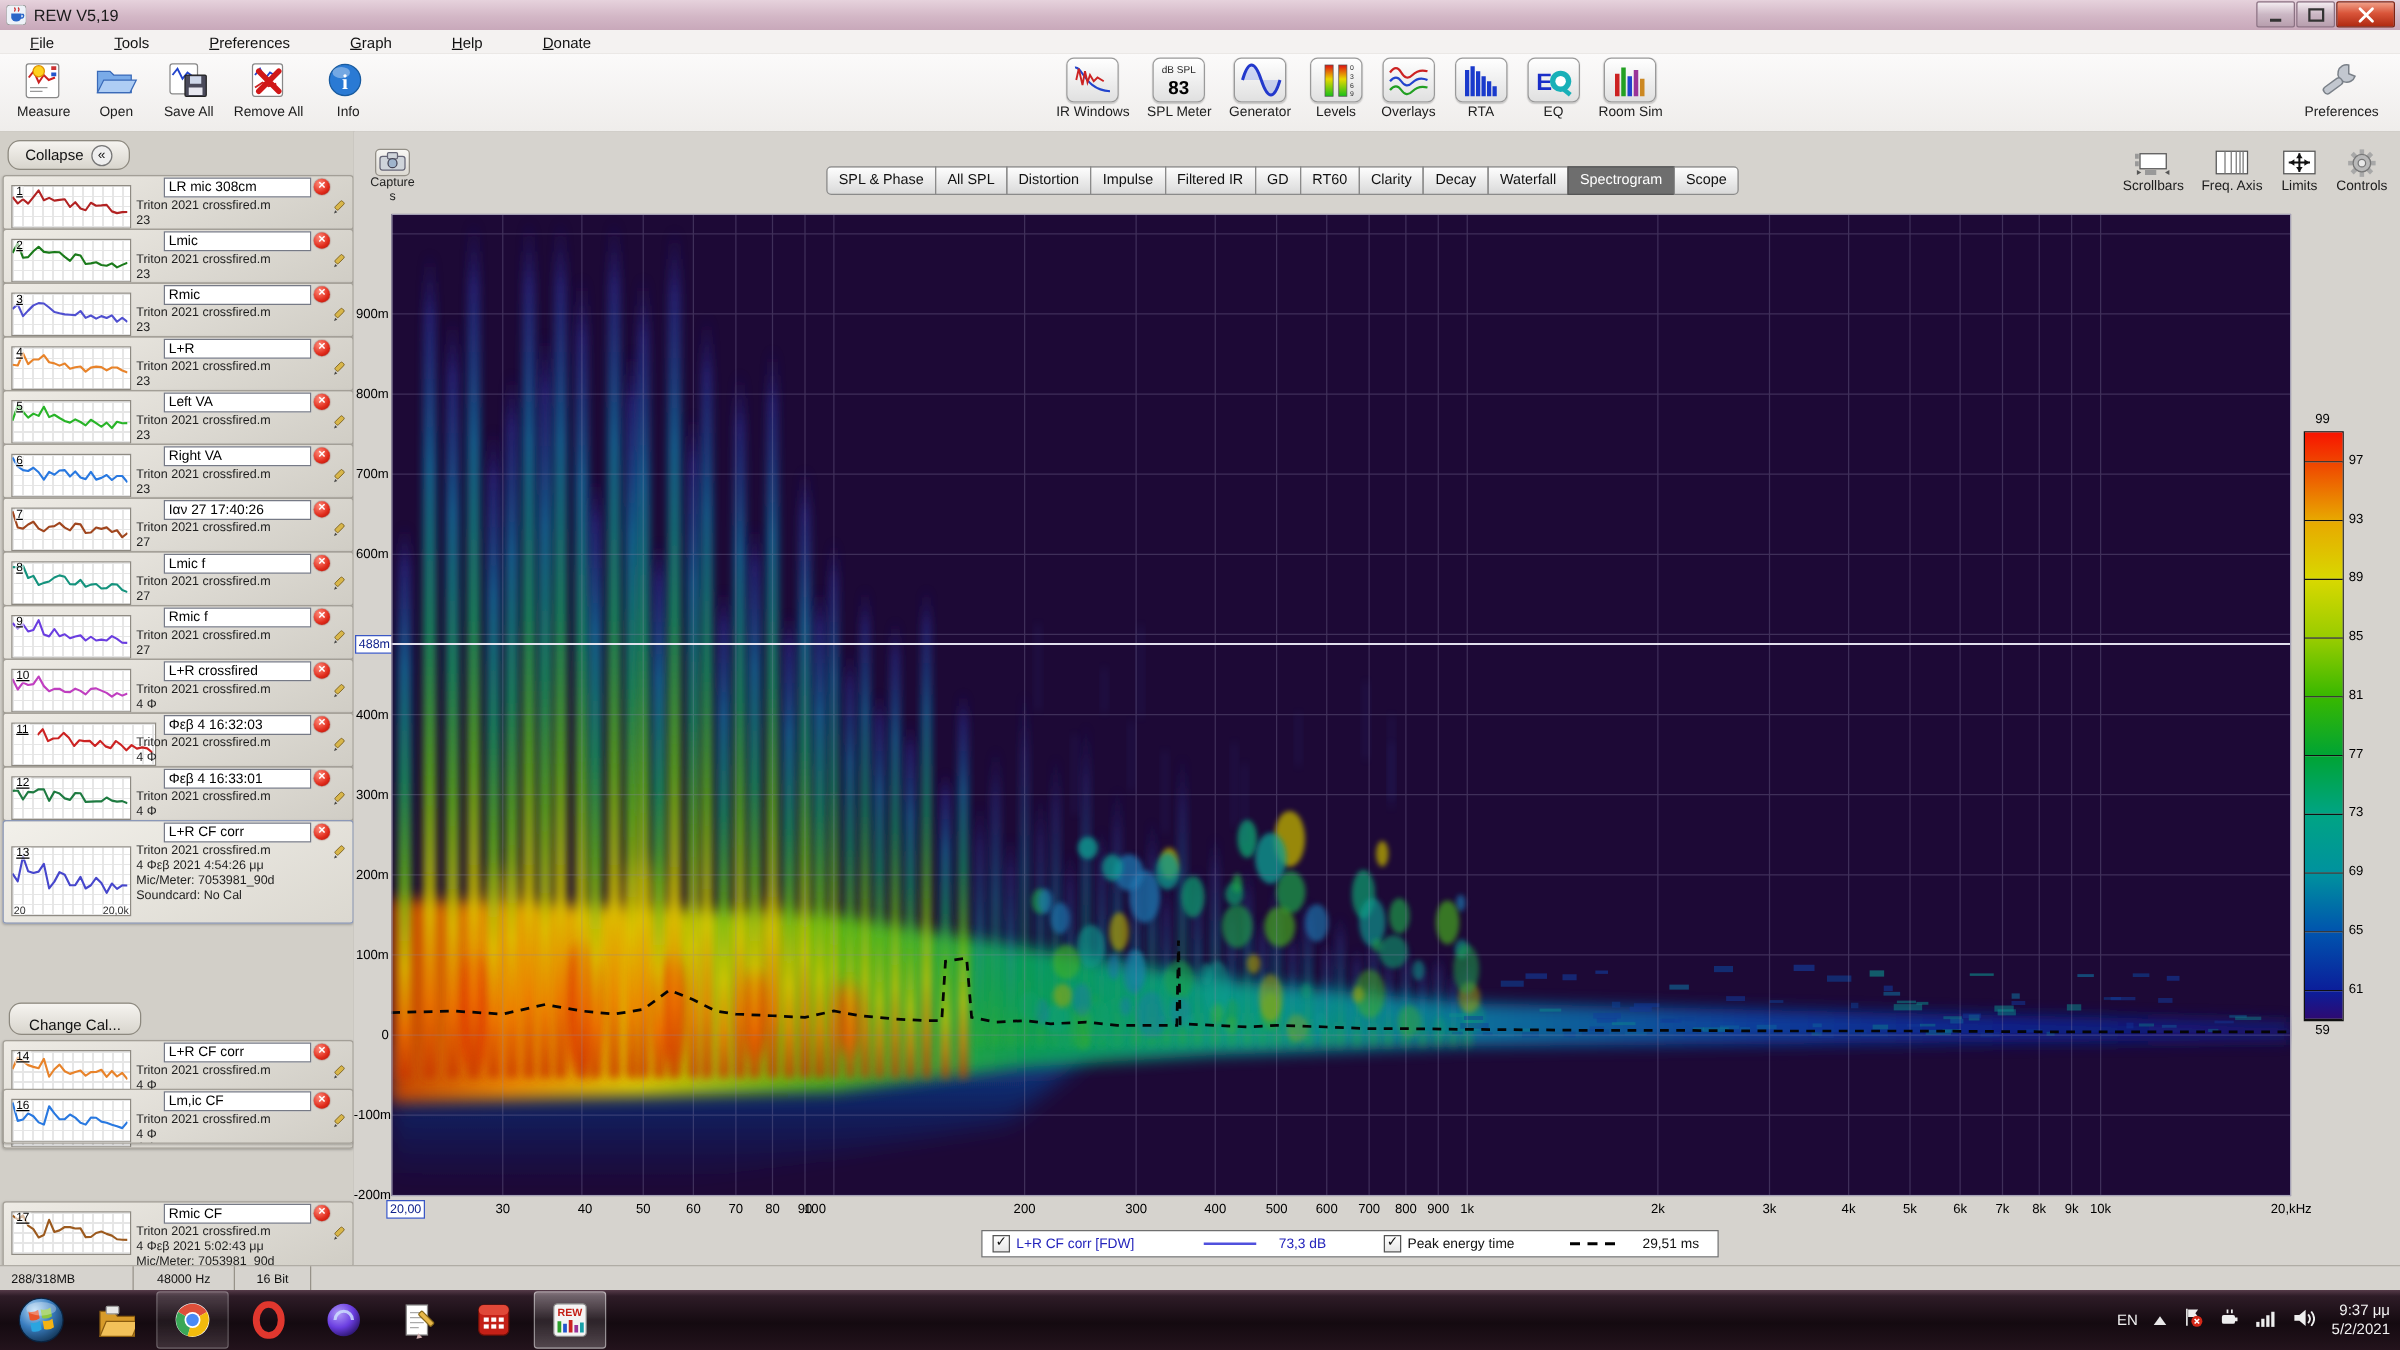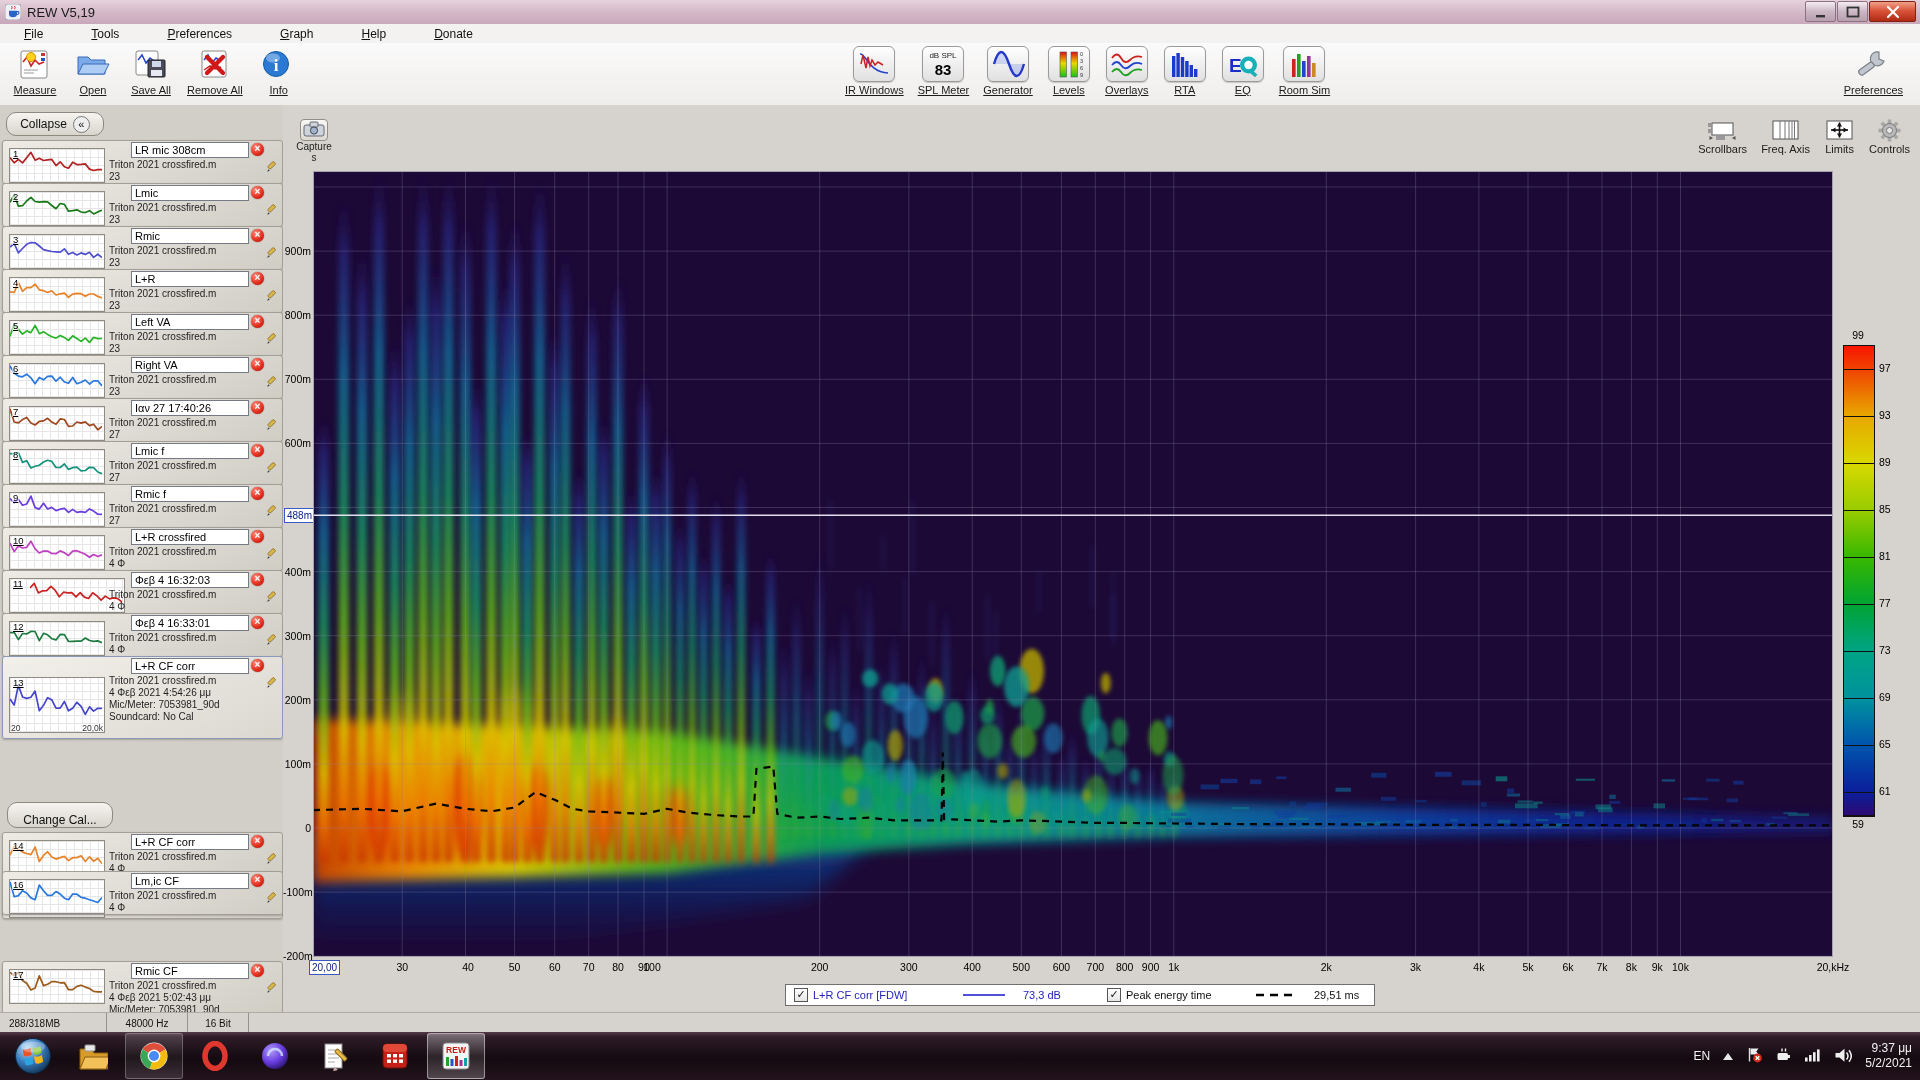--- a/index.html
+++ b/index.html
@@ -22,21 +22,21 @@
   .menu-item{padding:1px 24px;cursor:default;}
   
   #toolbar{left:0;top:43px;width:1920px;height:62px;background:linear-gradient(#fbfafa,#efedeb);
     border-bottom:1px solid #bab6af;}
   .tb-group{position:absolute;top:4px;display:flex;align-items:flex-start;}
   .tb-item{display:flex;flex-direction:column;align-items:center;margin:0 7px;min-width:44px;}
   .tb-item .ic{height:34px;display:flex;align-items:center;justify-content:center;}
   .tb-item .icon-frame{width:40px;height:34px;border:1px solid #9a9a9a;border-radius:6px;
      background:linear-gradient(#ffffff,#e0e0e0);display:flex;align-items:center;justify-content:center;
      box-shadow:0 1px 1px rgba(0,0,0,.18);}
-  .tb-item .lbl{font-size:11px;margin-top:3px;color:#1c1c1c;white-space:nowrap;text-decoration:underline;}
+  .tb-item .lbl{font-size:11px;margin-top:3px;color:#1c1c1c;white-space:nowrap;}
   
   #sidebar{left:0;top:105px;width:283px;height:907px;background:#d2cfc8;border-right:1px solid #a5a19a;overflow:hidden;}
   #collapse-btn{position:absolute;left:6px;top:7px;width:96px;height:22px;border:1px solid #8d897f;border-radius:10px;
     background:linear-gradient(#f6f4f0,#d8d5cd);font-size:12px;display:flex;align-items:center;justify-content:center;gap:6px;}
   .collapse-circ{width:15px;height:15px;border:1px solid #777;border-radius:50%;display:flex;align-items:center;justify-content:center;font-size:11px;line-height:1;background:#eee;}
   .mcard{position:absolute;left:2px;width:279px;background:linear-gradient(155deg,#eeebe5,#d0cdc5);
     border:1px solid #a39f97;border-radius:3px;box-shadow:0 1px 2px rgba(0,0,0,.22);overflow:hidden;}
   .mcard.selected{background:linear-gradient(155deg,#f2f0ea,#dbd8d0);border-color:#8b98b8;}
   .mthumb{position:absolute;left:6px;background:#fff;border:1px solid #8f8b83;
     background-image:repeating-linear-gradient(90deg,#e6e6e6 0 1px,transparent 1px 8px),
@@ -568,20 +568,34 @@
     <div id="capture-btn">
         <span id="capture-icon"><svg width="22" height="18" viewBox="0 0 22 18">
             <rect x="1" y="5" width="20" height="11" rx="2" fill="#cfd4da" stroke="#667"></rect>
             <rect x="7" y="2" width="8" height="5" rx="1" fill="#cfd4da" stroke="#667"></rect>
             <circle cx="11" cy="10.5" r="3.6" fill="#9fb4cc" stroke="#445"></circle>
           </svg></span>
       </div>
     <div>Capture</div>
     <div>s</div>
   </div>
+  <div id="tabs">
+      <div class="tab">SPL &amp; Phase</div>
+      <div class="tab">All SPL</div>
+      <div class="tab">Distortion</div>
+      <div class="tab">Impulse</div>
+      <div class="tab">Filtered IR</div>
+      <div class="tab">GD</div>
+      <div class="tab">RT60</div>
+      <div class="tab">Clarity</div>
+      <div class="tab">Decay</div>
+      <div class="tab">Waterfall</div>
+      <div class="tab selected">Spectrogram</div>
+      <div class="tab">Scope</div>
+    </div>
   <div id="view-buttons">
       <div class="vbtn">
         <div class="ic">
           <svg width="31" height="24" viewBox="0 0 31 24">
             <rect x="5" y="5" width="21" height="12" fill="#fff" stroke="#555"></rect>
             <rect x="1" y="5" width="3" height="4" fill="#999"></rect>
             <rect x="1" y="11" width="3" height="4" fill="#999"></rect>
             <rect x="9" y="18" width="9" height="4" fill="#999"></rect>
             <path d="M6 20 l-3.5 2 v-4 z" fill="#555"></path>
             <path d="M25 20 l3.5 2 v-4 z" fill="#555"></path>

